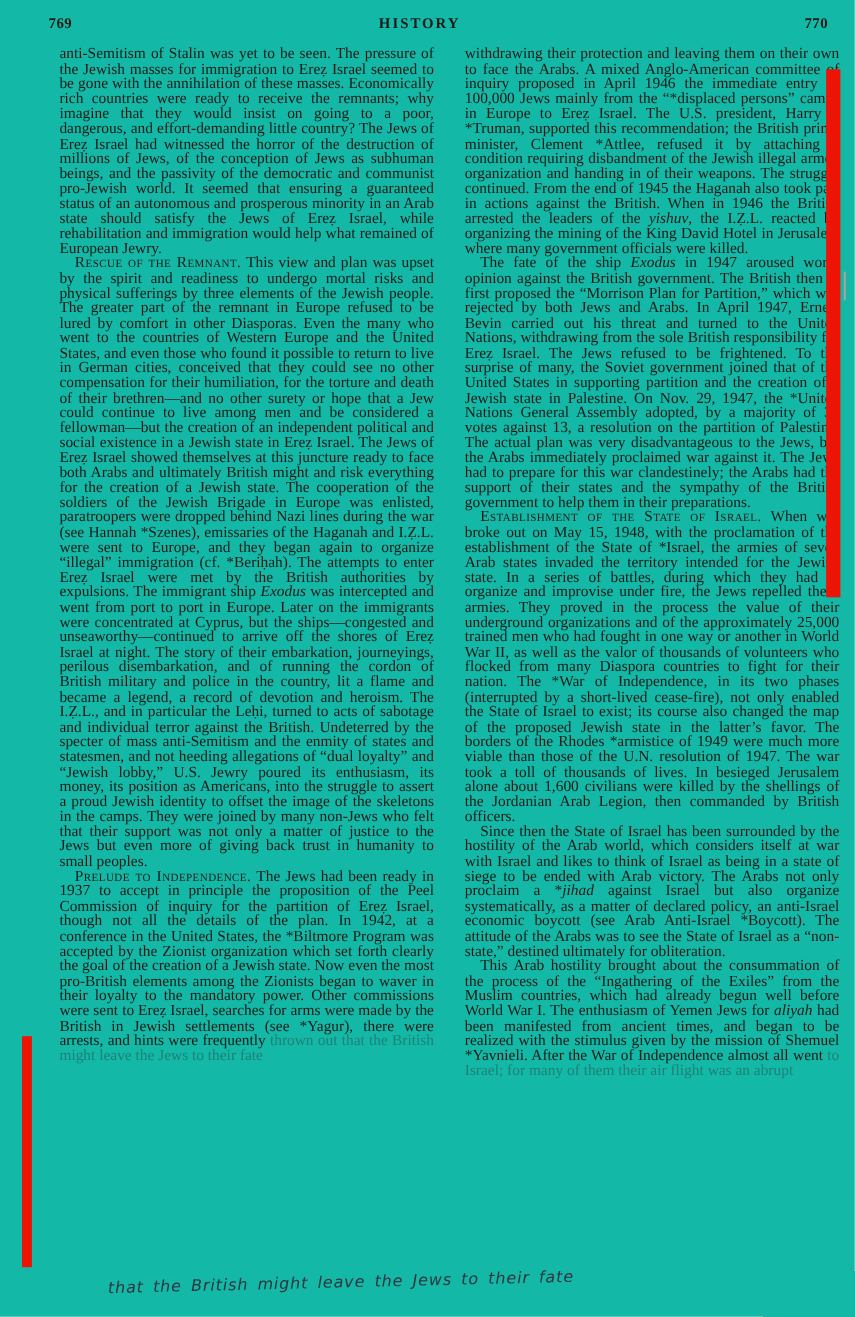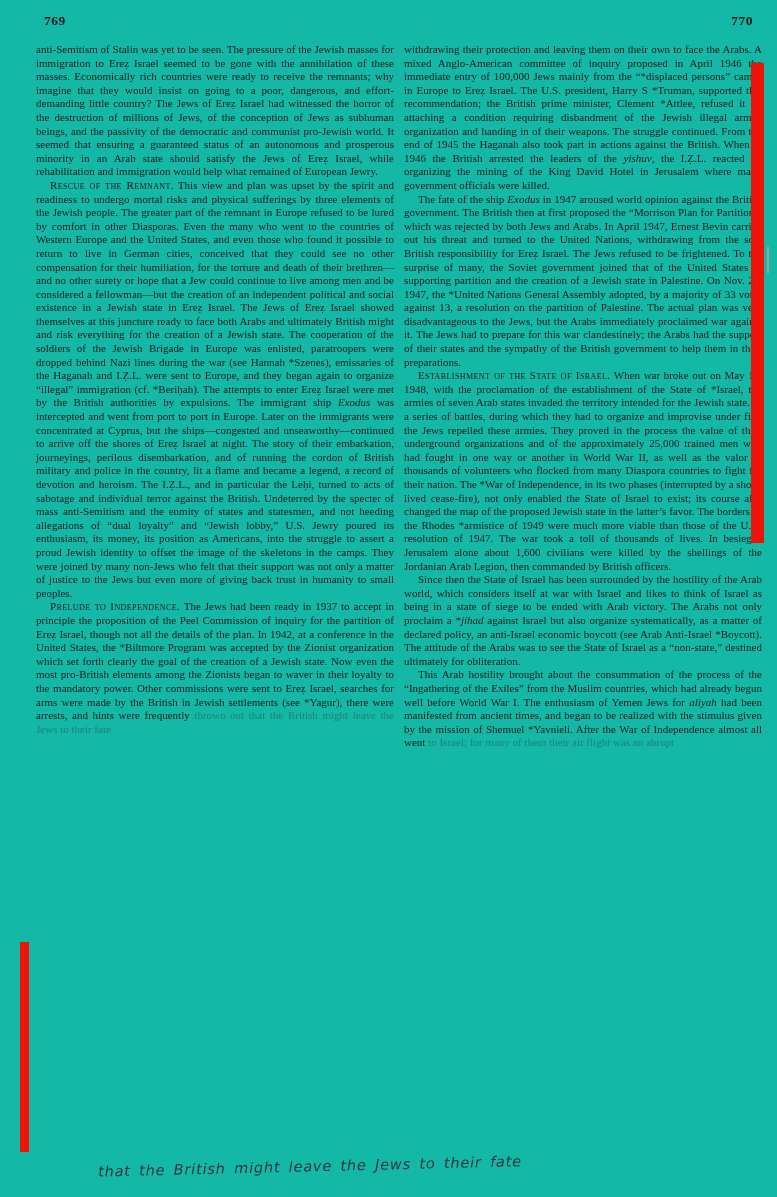--- a/index.html
+++ b/index.html
@@ -28,24 +28,25 @@
     font-size: 13.5px; font-weight: bold; letter-spacing: 1.8px;
   }
   
   .columns {
     position: absolute; top: 43px; left: 36px;
     width: 727px;
     display: flex; gap: 10px;
   }
   .col {
     width: 358px;
-    font-size: 11px;
+    font-size: 14px;
     line-height: 13.6px;
     text-align: justify;
     text-justify: inter-word;
+    margin-left: 18px;
   }
   .col p { margin: 0; }
   .col p.indent { text-indent: 14px; }
   .r-sc {
     font-variant: small-caps;
     letter-spacing: 0.4px;
   }
   .r-i { font-style: italic; }
   .r-faded {
     color: rgba(45, 40, 34, 0.38);
@@ -72,20 +73,21 @@
     position: absolute; left: 767px; top: 247px;
     width: 2px; height: 26px; background: #a2a29e;
   }
 </style>
 </head>
 <body>
 
 <div class="page">
 
   <div class="pagenum left">769</div>
+  <div class="page-title">HISTORY</div>
   <div class="pagenum right">770</div>
 
   <div class="columns">
     <div class="col">
         <p class=""><span>anti-Semitism of Stalin was yet to be seen. The pressure of the Jewish masses for immigration to Ereẓ Israel seemed to be gone with the annihilation of these masses. Economically rich countries were ready to receive the remnants; why imagine that they would insist on going to a poor, dangerous, and effort-demanding little country? The Jews of Ereẓ Israel had witnessed the horror of the destruction of millions of Jews, of the conception of Jews as subhuman beings, and the passivity of the democratic and communist pro-Jewish world. It seemed that ensuring a guaranteed status of an autonomous and prosperous minority in an Arab state should satisfy the Jews of Ereẓ Israel, while rehabilitation and immigration would help what remained of European Jewry.</span></p>
         <p class="indent"><span class="r-sc">Rescue of the Remnant.</span><span> This view and plan was upset by the spirit and readiness to undergo mortal risks and physical sufferings by three elements of the Jewish people. The greater part of the remnant in Europe refused to be lured by comfort in other Diasporas. Even the many who went to the countries of Western Europe and the United States, and even those who found it possible to return to live in German cities, conceived that they could see no other compensation for their humiliation, for the torture and death of their brethren—and no other surety or hope that a Jew could continue to live among men and be considered a fellowman—but the creation of an independent political and social existence in a Jewish state in Ereẓ Israel. The Jews of Ereẓ Israel showed themselves at this juncture ready to face both Arabs and ultimately British might and risk everything for the creation of a Jewish state. The cooperation of the soldiers of the Jewish Brigade in Europe was enlisted, paratroopers were dropped behind Nazi lines during the war (see Hannah *Szenes), emissaries of the Haganah and I.Ẓ.L. were sent to Europe, and they began again to organize “illegal” immigration (cf. *Beriḥah). The attempts to enter Ereẓ Israel were met by the British authorities by expulsions. The immigrant ship </span><span class="r-i">Exodus</span><span> was intercepted and went from port to port in Europe. Later on the immigrants were concentrated at Cyprus, but the ships—congested and unseaworthy—continued to arrive off the shores of Ereẓ Israel at night. The story of their embarkation, journeyings, perilous disembarkation, and of running the cordon of British military and police in the country, lit a flame and became a legend, a record of devotion and heroism. The I.Ẓ.L., and in particular the Leḥi, turned to acts of sabotage and individual terror against the British. Undeterred by the specter of mass anti-Semitism and the enmity of states and statesmen, and not heeding allegations of “dual loyalty” and “Jewish lobby,” U.S. Jewry poured its enthusiasm, its money, its position as Americans, into the struggle to assert a proud Jewish identity to offset the image of the skeletons in the camps. They were joined by many non-Jews who felt that their support was not only a matter of justice to the Jews but even more of giving back trust in humanity to small peoples.</span></p>
         <p class="indent"><span class="r-sc">Prelude to Independence.</span><span> The Jews had been ready in 1937 to accept in principle the proposition of the Peel Commission of inquiry for the partition of Ereẓ Israel, though not all the details of the plan. In 1942, at a conference in the United States, the *Biltmore Program was accepted by the Zionist organization which set forth clearly the goal of the creation of a Jewish state. Now even the most pro-British elements among the Zionists began to waver in their loyalty to the mandatory power. Other commissions were sent to Ereẓ Israel, searches for arms were made by the British in Jewish settlements (see *Yagur), there were arrests, and hints were frequently </span><span class="r-faded">thrown out that the British might leave the Jews to their fate</span></p>
       </div>
     <div class="col">
         <p class=""><span>withdrawing their protection and leaving them on their own to face the Arabs. A mixed Anglo-American committee of inquiry proposed in April 1946 the immediate entry of 100,000 Jews mainly from the “*displaced persons” camps in Europe to Ereẓ Israel. The U.S. president, Harry S *Truman, supported this recommendation; the British prime minister, Clement *Attlee, refused it by attaching a condition requiring disbandment of the Jewish illegal armed organization and handing in of their weapons. The struggle continued. From the end of 1945 the Haganah also took part in actions against the British. When in 1946 the British arrested the leaders of the </span><span class="r-i">yishuv</span><span>, the I.Ẓ.L. reacted by organizing the mining of the King David Hotel in Jerusalem where many government officials were killed.</span></p>

